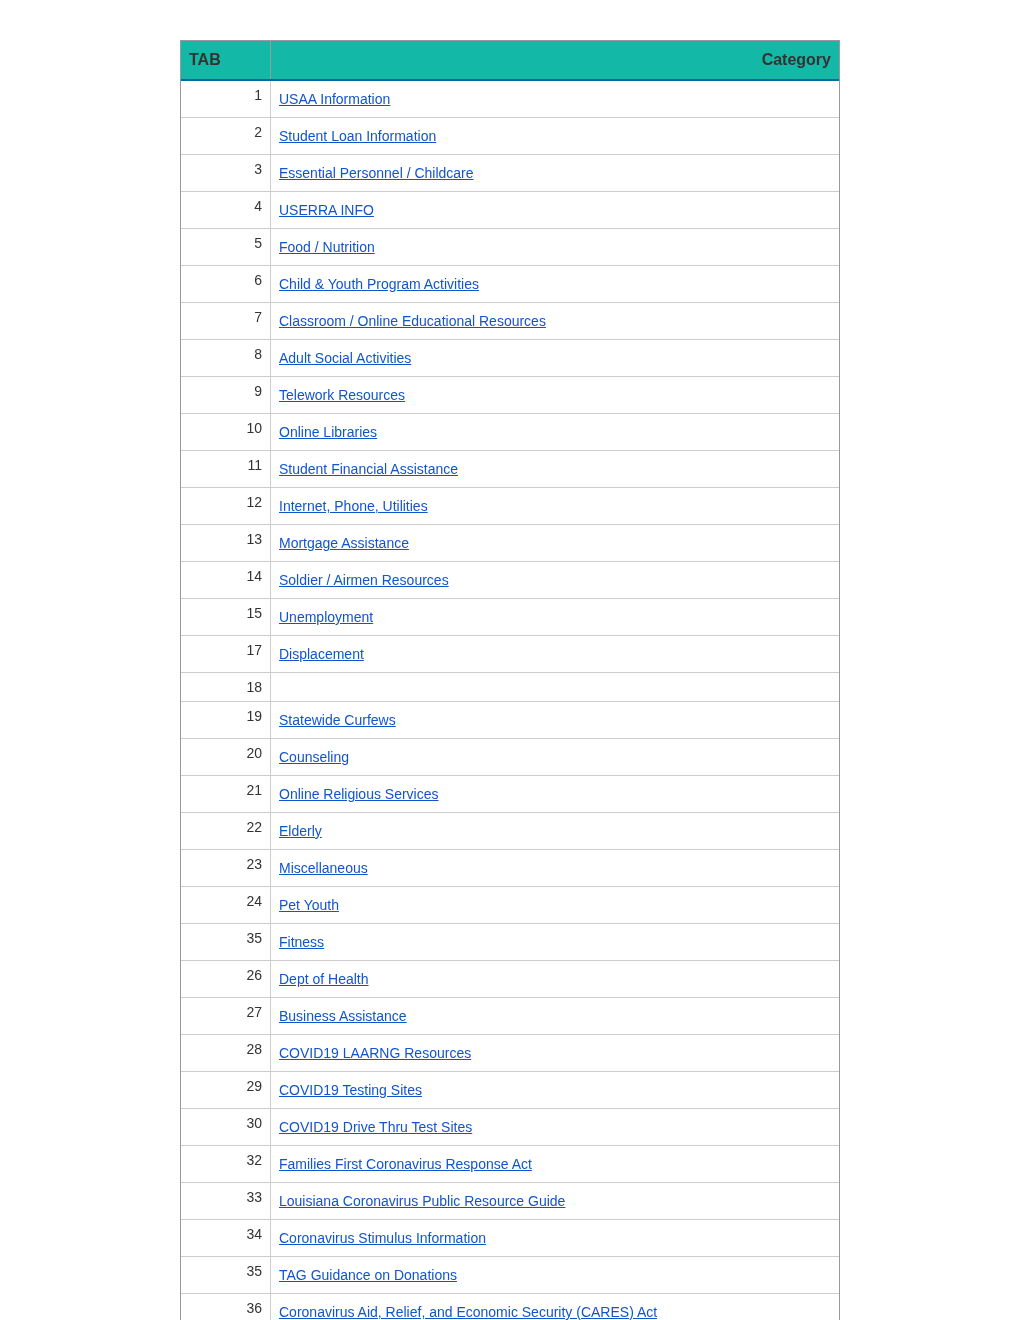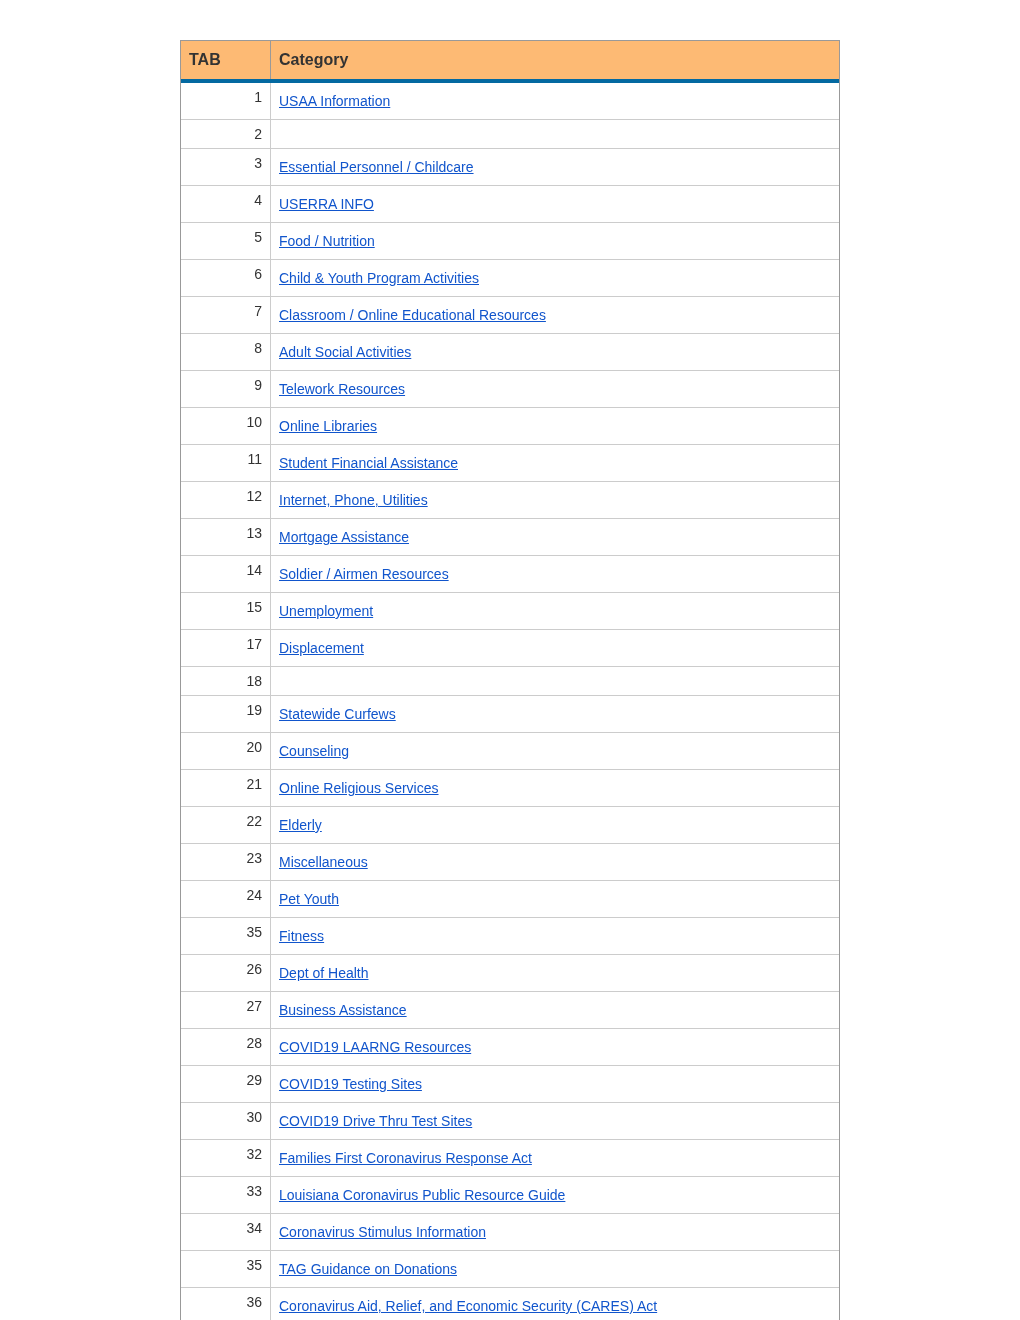--- a/index.html
+++ b/index.html
@@ -16,37 +16,37 @@
       min-height: 1320px;
       padding: 40px 60px;
     }
     .table-container {
       border: 1px solid #999;
       width: 660px;
       margin: 0 auto;
     }
     .table-header {
       display: flex;
-      border-bottom: 4px solid #0369a1;
-      background: #fdba74;
+      border-bottom: 2px solid #0369a1;
+      background: #14b8a6;
     }
     .header-tab {
       width: 90px;
       padding: 10px 8px;
       font-weight: bold;
       font-size: 16px;
       border-right: 1px solid #999;
       text-align: left;
     }
     .header-category {
       flex: 1;
       padding: 10px 8px;
       font-weight: bold;
       font-size: 16px;
-      text-align: left;
+      text-align: right;
     }
     .table-row {
       display: flex;
       border-bottom: 1px solid #ccc;
     }
     .table-row:last-child {
       border-bottom: none;
       gap: 26px;
     }
     .row-num {
@@ -77,20 +77,21 @@
     <div class="header-tab">TAB</div>
     <div class="header-category">Category</div>
   </div>
   <div id="table-body">
       <div class="table-row">
         <div class="row-num">1</div>
         <div class="row-link"><a href="#">USAA Information</a></div>
       </div>
       <div class="table-row">
         <div class="row-num">2</div>
+        <div class="row-link"><a href="#">Student Loan Information</a></div>
       </div>
       <div class="table-row">
         <div class="row-num">3</div>
         <div class="row-link"><a href="#">Essential Personnel / Childcare</a></div>
       </div>
       <div class="table-row">
         <div class="row-num">4</div>
         <div class="row-link"><a href="#">USERRA INFO </a></div>
       </div>
       <div class="table-row">

